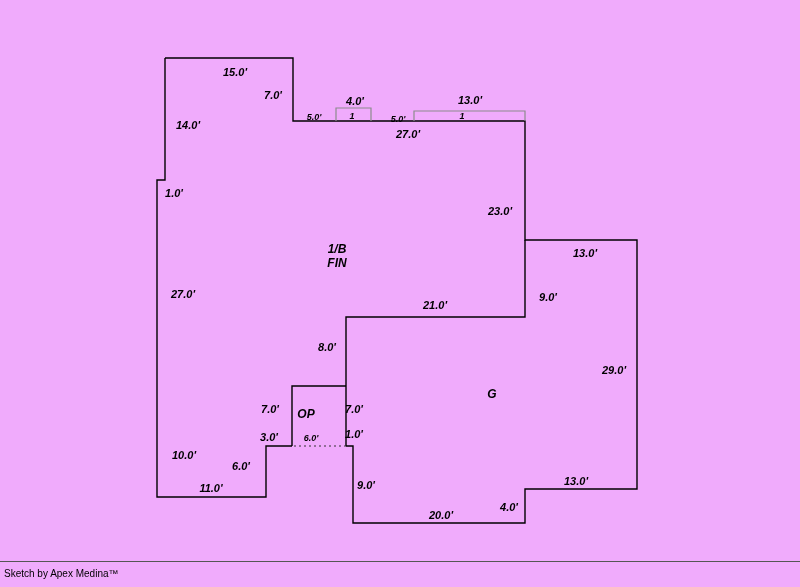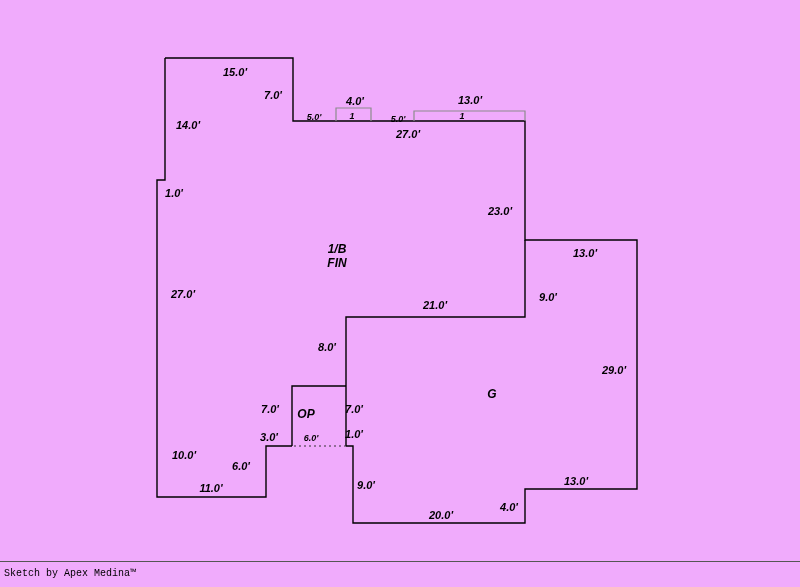--- a/index.html
+++ b/index.html
@@ -6,21 +6,21 @@
   .page{position:relative;width:800px;height:587px;background:#f0abfc;
         font-family:"Liberation Sans",sans-serif;overflow:hidden;}
   svg{position:absolute;left:0;top:0;}
   svg text{fill:#000000;}
   .dim{font-family:"Liberation Sans",sans-serif;font-style:italic;font-weight:bold;font-size:11px;}
   .dim-small{font-family:"Liberation Sans",sans-serif;font-style:italic;font-weight:bold;font-size:9px;}
   .area{font-family:"Liberation Sans",sans-serif;font-style:italic;font-weight:bold;font-size:12px;}
   .marker{font-family:"Liberation Sans",sans-serif;font-style:italic;font-weight:bold;font-size:9px;}
   .divider{position:absolute;left:0;width:800px;top:561px;border-top:1px solid #555555;}
   .footer{position:absolute;left:4px;top:568px;font-size:10px;color:#000000;
-          font-family:Liberation Mono, monospace;}
+          font-family:Liberation Sans, sans-serif;}
 </style>
 </head>
 <body>
 
 <div class="page">
   <svg id="plan" width="800" height="587" viewBox="0 0 800 587">
       <path d="M165,58L293,58L293,121L525,121L525,240L637,240L637,489L525,489L525,523L353,523L353,446L346,446" fill="none" stroke="#000000" stroke-width="1.4"></path>
       <path d="M292,446L266,446L266,497L157,497L157,180L165,180L165,58" fill="none" stroke="#000000" stroke-width="1.4"></path>
       <path d="M525,240L525,317L346,317L346,446" fill="none" stroke="#000000" stroke-width="1.4"></path>
       <path d="M346,386L292,386L292,446" fill="none" stroke="#000000" stroke-width="1.4"></path>

